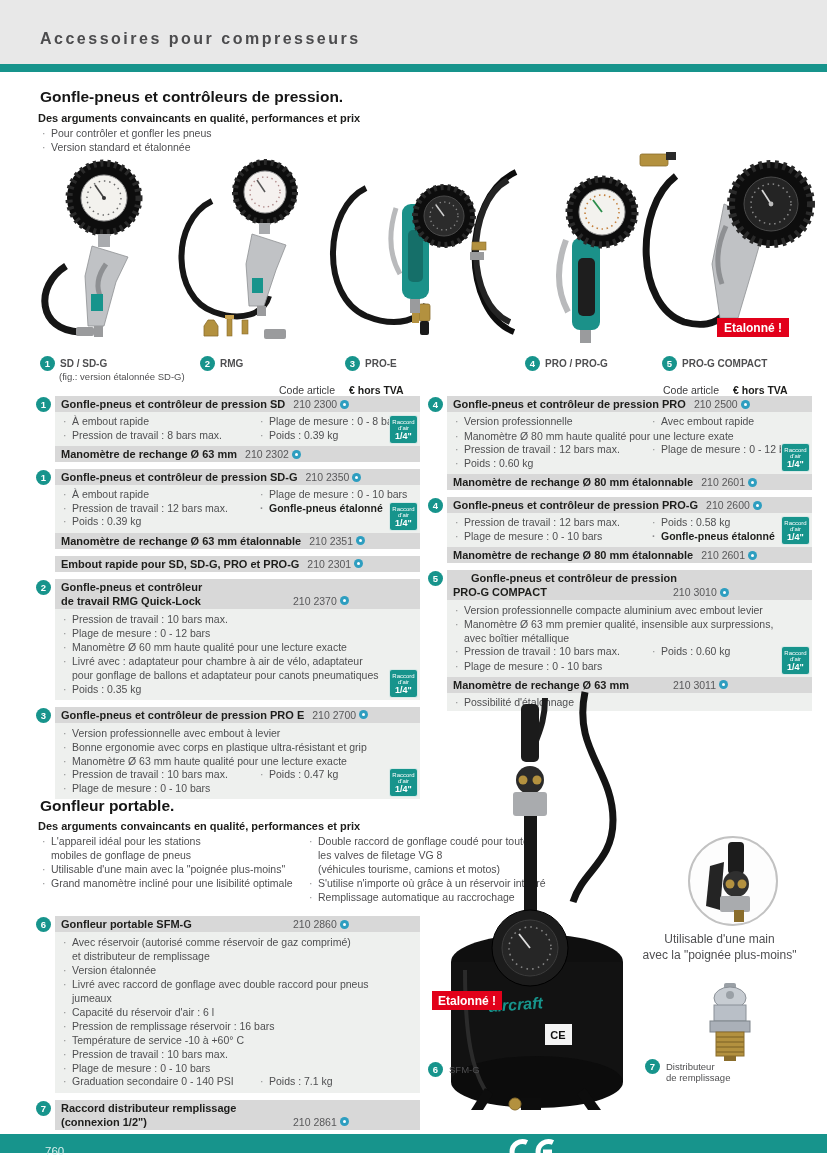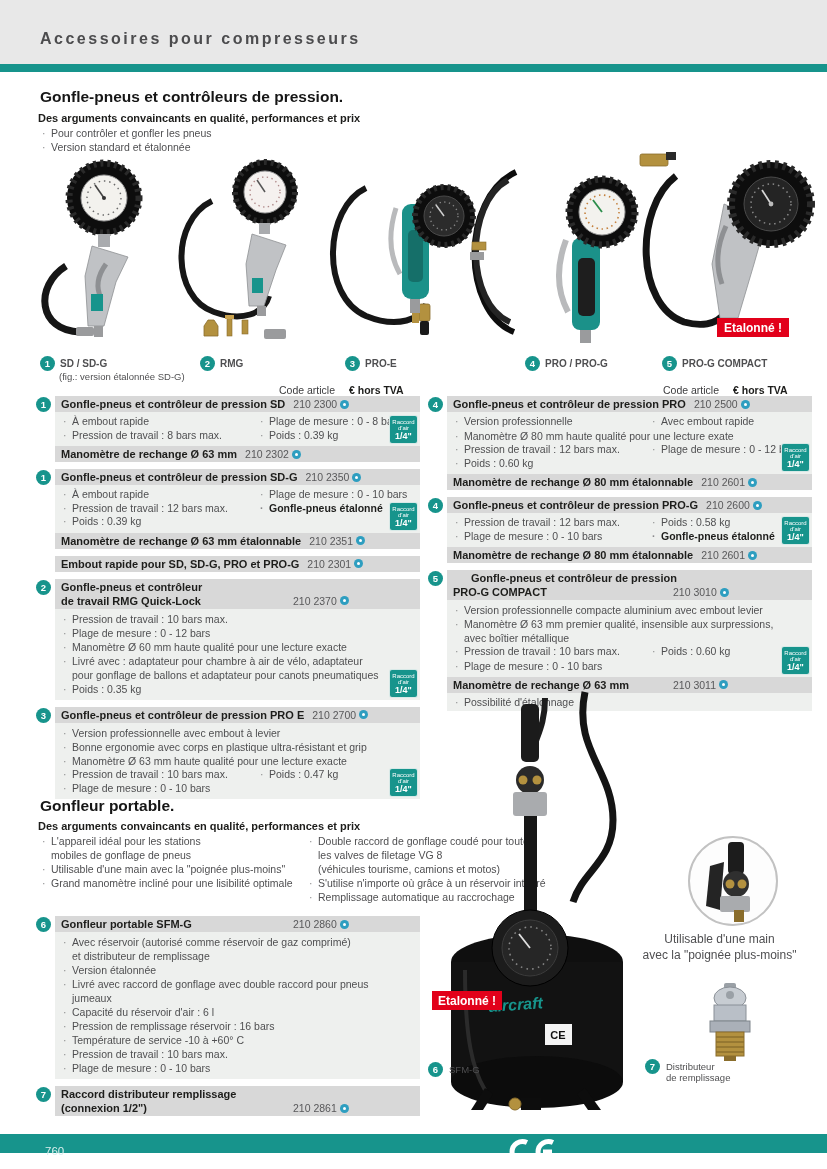--- a/index.html
+++ b/index.html
@@ -508,20 +508,24 @@
           <div class="bl">Avec réservoir (autorisé comme réservoir de gaz comprimé)</div>
           <div class="bl cont">et distributeur de remplissage</div>
           <div class="bl">Version étalonnée</div>
           <div class="bl">Livré avec raccord de gonflage avec double raccord pour pneus</div>
           <div class="bl cont">jumeaux</div>
           <div class="bl">Capacité du réservoir d'air : 6 l</div>
           <div class="bl">Pression de remplissage réservoir : 16 bars</div>
           <div class="bl">Température de service -10 à +60° C</div>
           <div class="bl">Pression de travail : 10 bars max.</div>
           <div class="bl">Plage de mesure : 0 - 10 bars</div>
+          <div class="brow two">
+              <span class="cell bl">Graduation secondaire 0 - 140 PSI</span>
+              <span class="cell bl">Poids : 7.1 kg</span>
+            </div>
         </div>
       </div>
     </div>
     <div class="tblock">
       <div class="numcol">
           <span class="numc">7</span>
         </div>
       <div class="tbl">
         <div class="hrow" style="display:block;"><span class="ht">Raccord distributeur remplissage</span></div>
         <div class="hrow" style="padding-top:0;">

